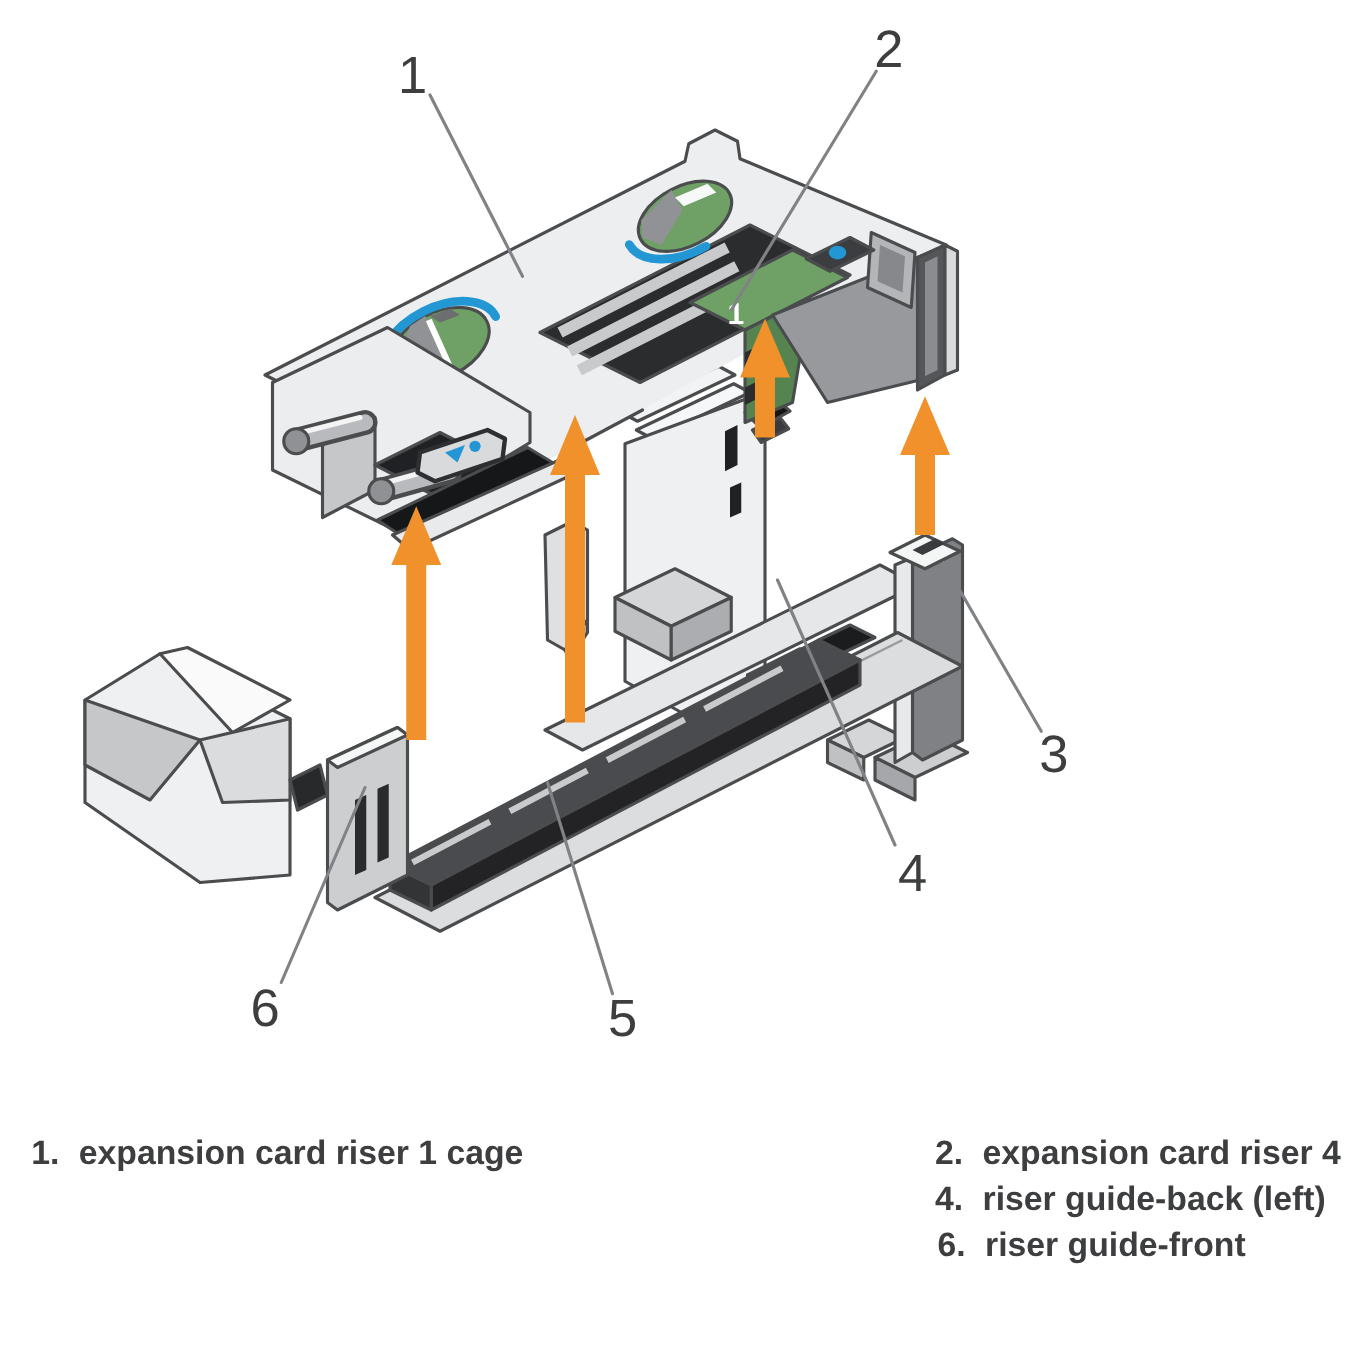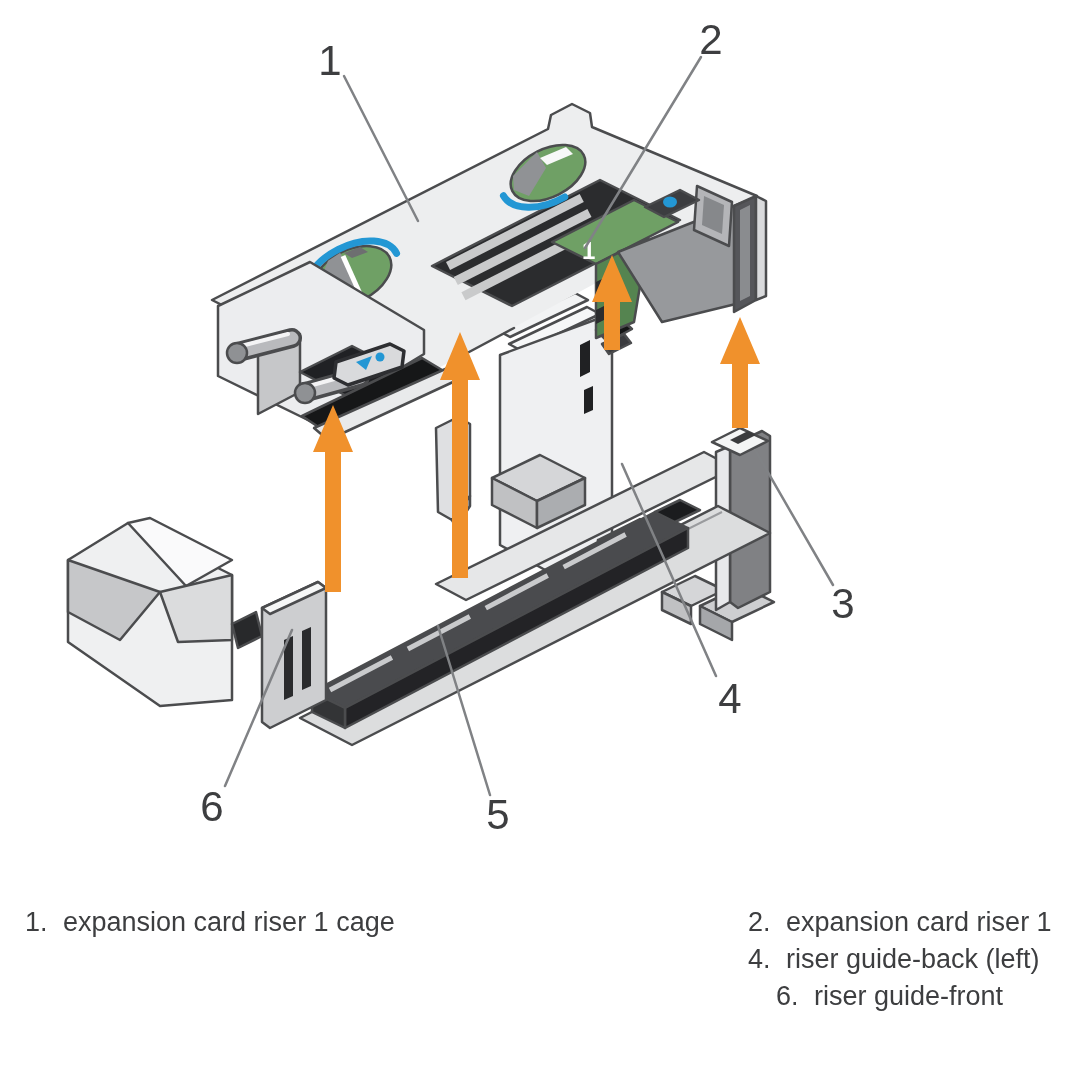--- a/index.html
+++ b/index.html
@@ -9,21 +9,21 @@
   
   .arrow  {fill:var(--arrow_orange,#F0912C);stroke:none;}
   .green  {fill:var(--pcb_green,#6FA065);}
   .greend {fill:var(--pcb_green_dark,#558450);}
   .blue   {fill:var(--accent_blue,#2397D4);}
   .bluearc{stroke:var(--accent_blue,#2397D4);fill:none;stroke-width:7;stroke-linecap:round;}
   .st     {stroke:var(--outline_gray,#4B4C4E);stroke-width:2.5;stroke-linejoin:round;stroke-linecap:round;}
   .leader {stroke:var(--leader_gray,#808285);stroke-width:2.5;fill:none;stroke-linecap:round;}
   .callout{fill:var(--text_gray,#3D3E40);font-family:"Liberation Sans",sans-serif;font-size:42px;}
   .risernum{fill:#ffffff;font-family:"Liberation Sans",sans-serif;font-size:24px;font-weight:bold;}
-  .legend{position:absolute;left:0;top:0;width:860px;height:1080px;pointer-events:none;}
+  .legend{position:absolute;left:0;top:0;width:860px;height:1080px;pointer-events:none;font-weight:bold;}
   .lg-item{position:absolute;font-size:27px;color:var(--text_gray,#3D3E40);white-space:nowrap;}
   .lg-num{display:inline-block;width:38px;}
 </style>
 </head>
 <body>
 
 <div id="stage">
 
 <svg width="1080" height="880" viewBox="0 0 1080 880">
 
@@ -206,22 +206,22 @@
       <text class="callout" x="212" y="806" text-anchor="middle" dominant-baseline="central">6</text>
     </g>
   </g>
 </svg>
 
   <div class="legend">
     <div class="lg-item" style="left:25px;top:907px">
       <span class="lg-num">1.</span><span class="lg-label">expansion card riser 1 cage</span>
     </div>
     <div class="lg-item" style="left:748px;top:907px">
-      <span class="lg-num">2.</span><span class="lg-label">expansion card riser 1</span>
+      <span class="lg-num">2.</span><span class="lg-label">expansion card riser 4</span>
     </div>
     <div class="lg-item" style="left:748px;top:944px">
       <span class="lg-num">4.</span><span class="lg-label">riser guide-back (left)</span>
     </div>
-    <div class="lg-item" style="left:776px;top:981px">
+    <div class="lg-item" style="left:750px;top:981px">
       <span class="lg-num">6.</span><span class="lg-label">riser guide-front</span>
     </div>
   </div>
 </div>
 
 </body></html>

